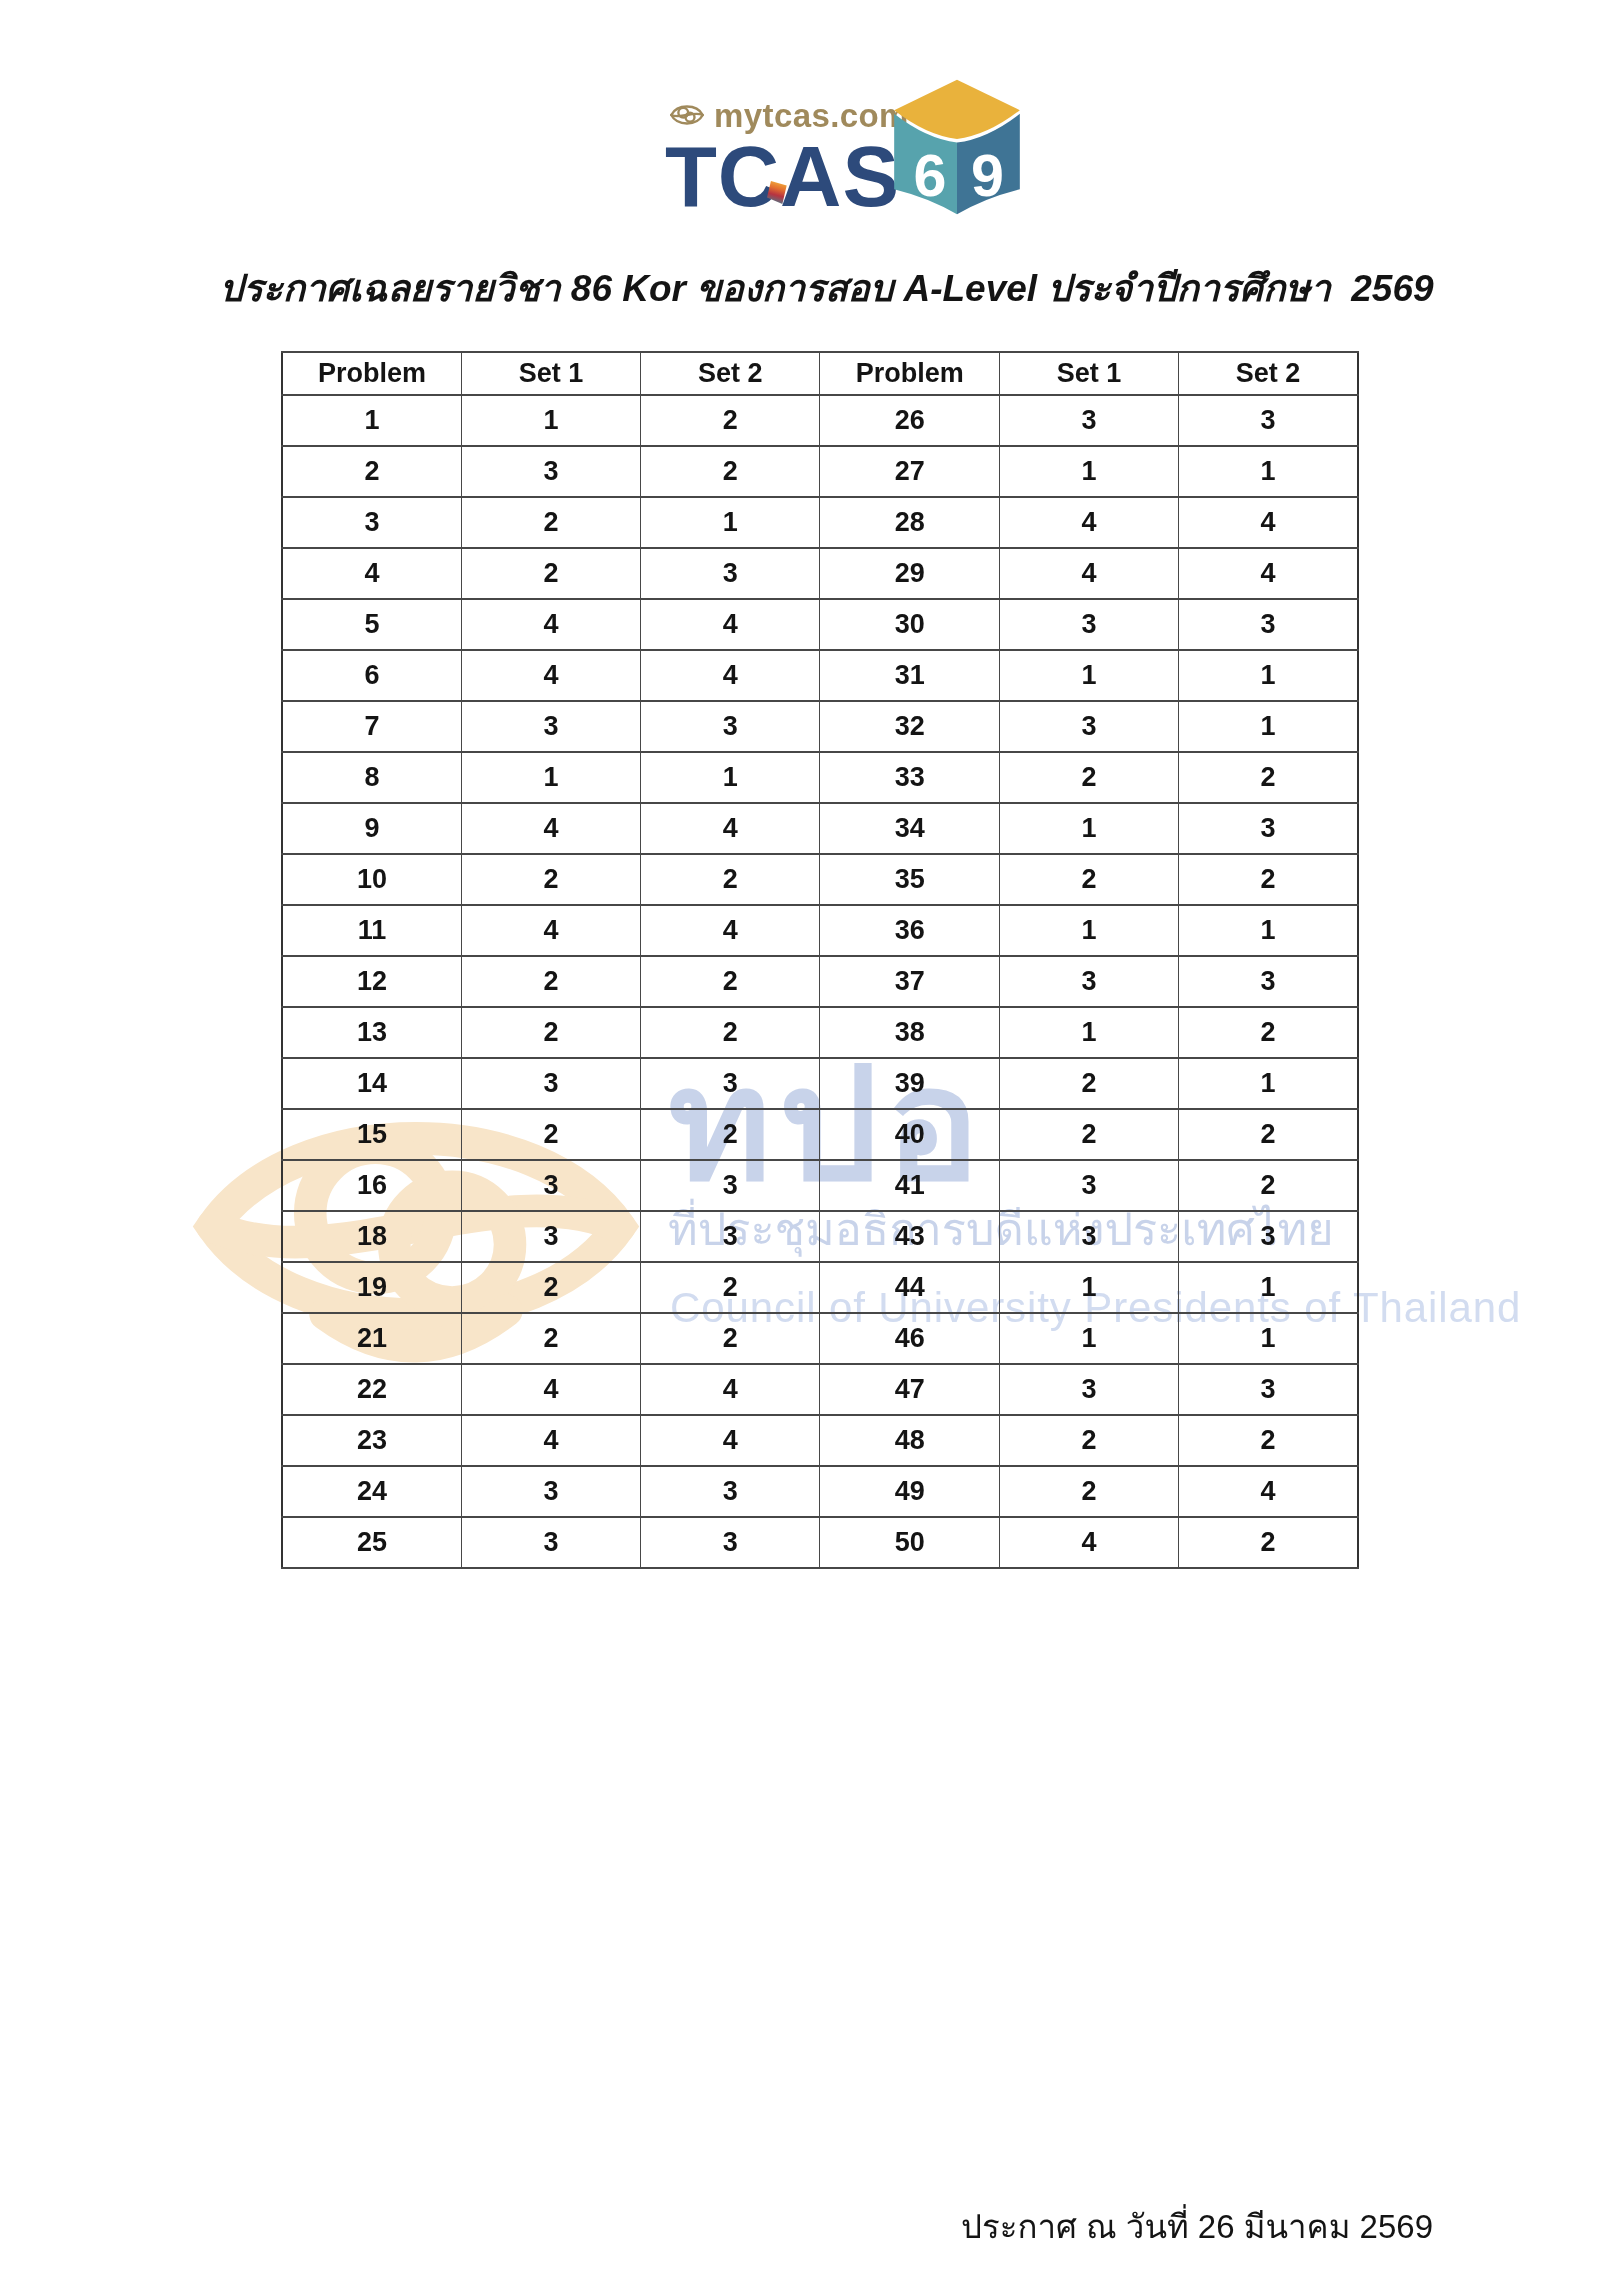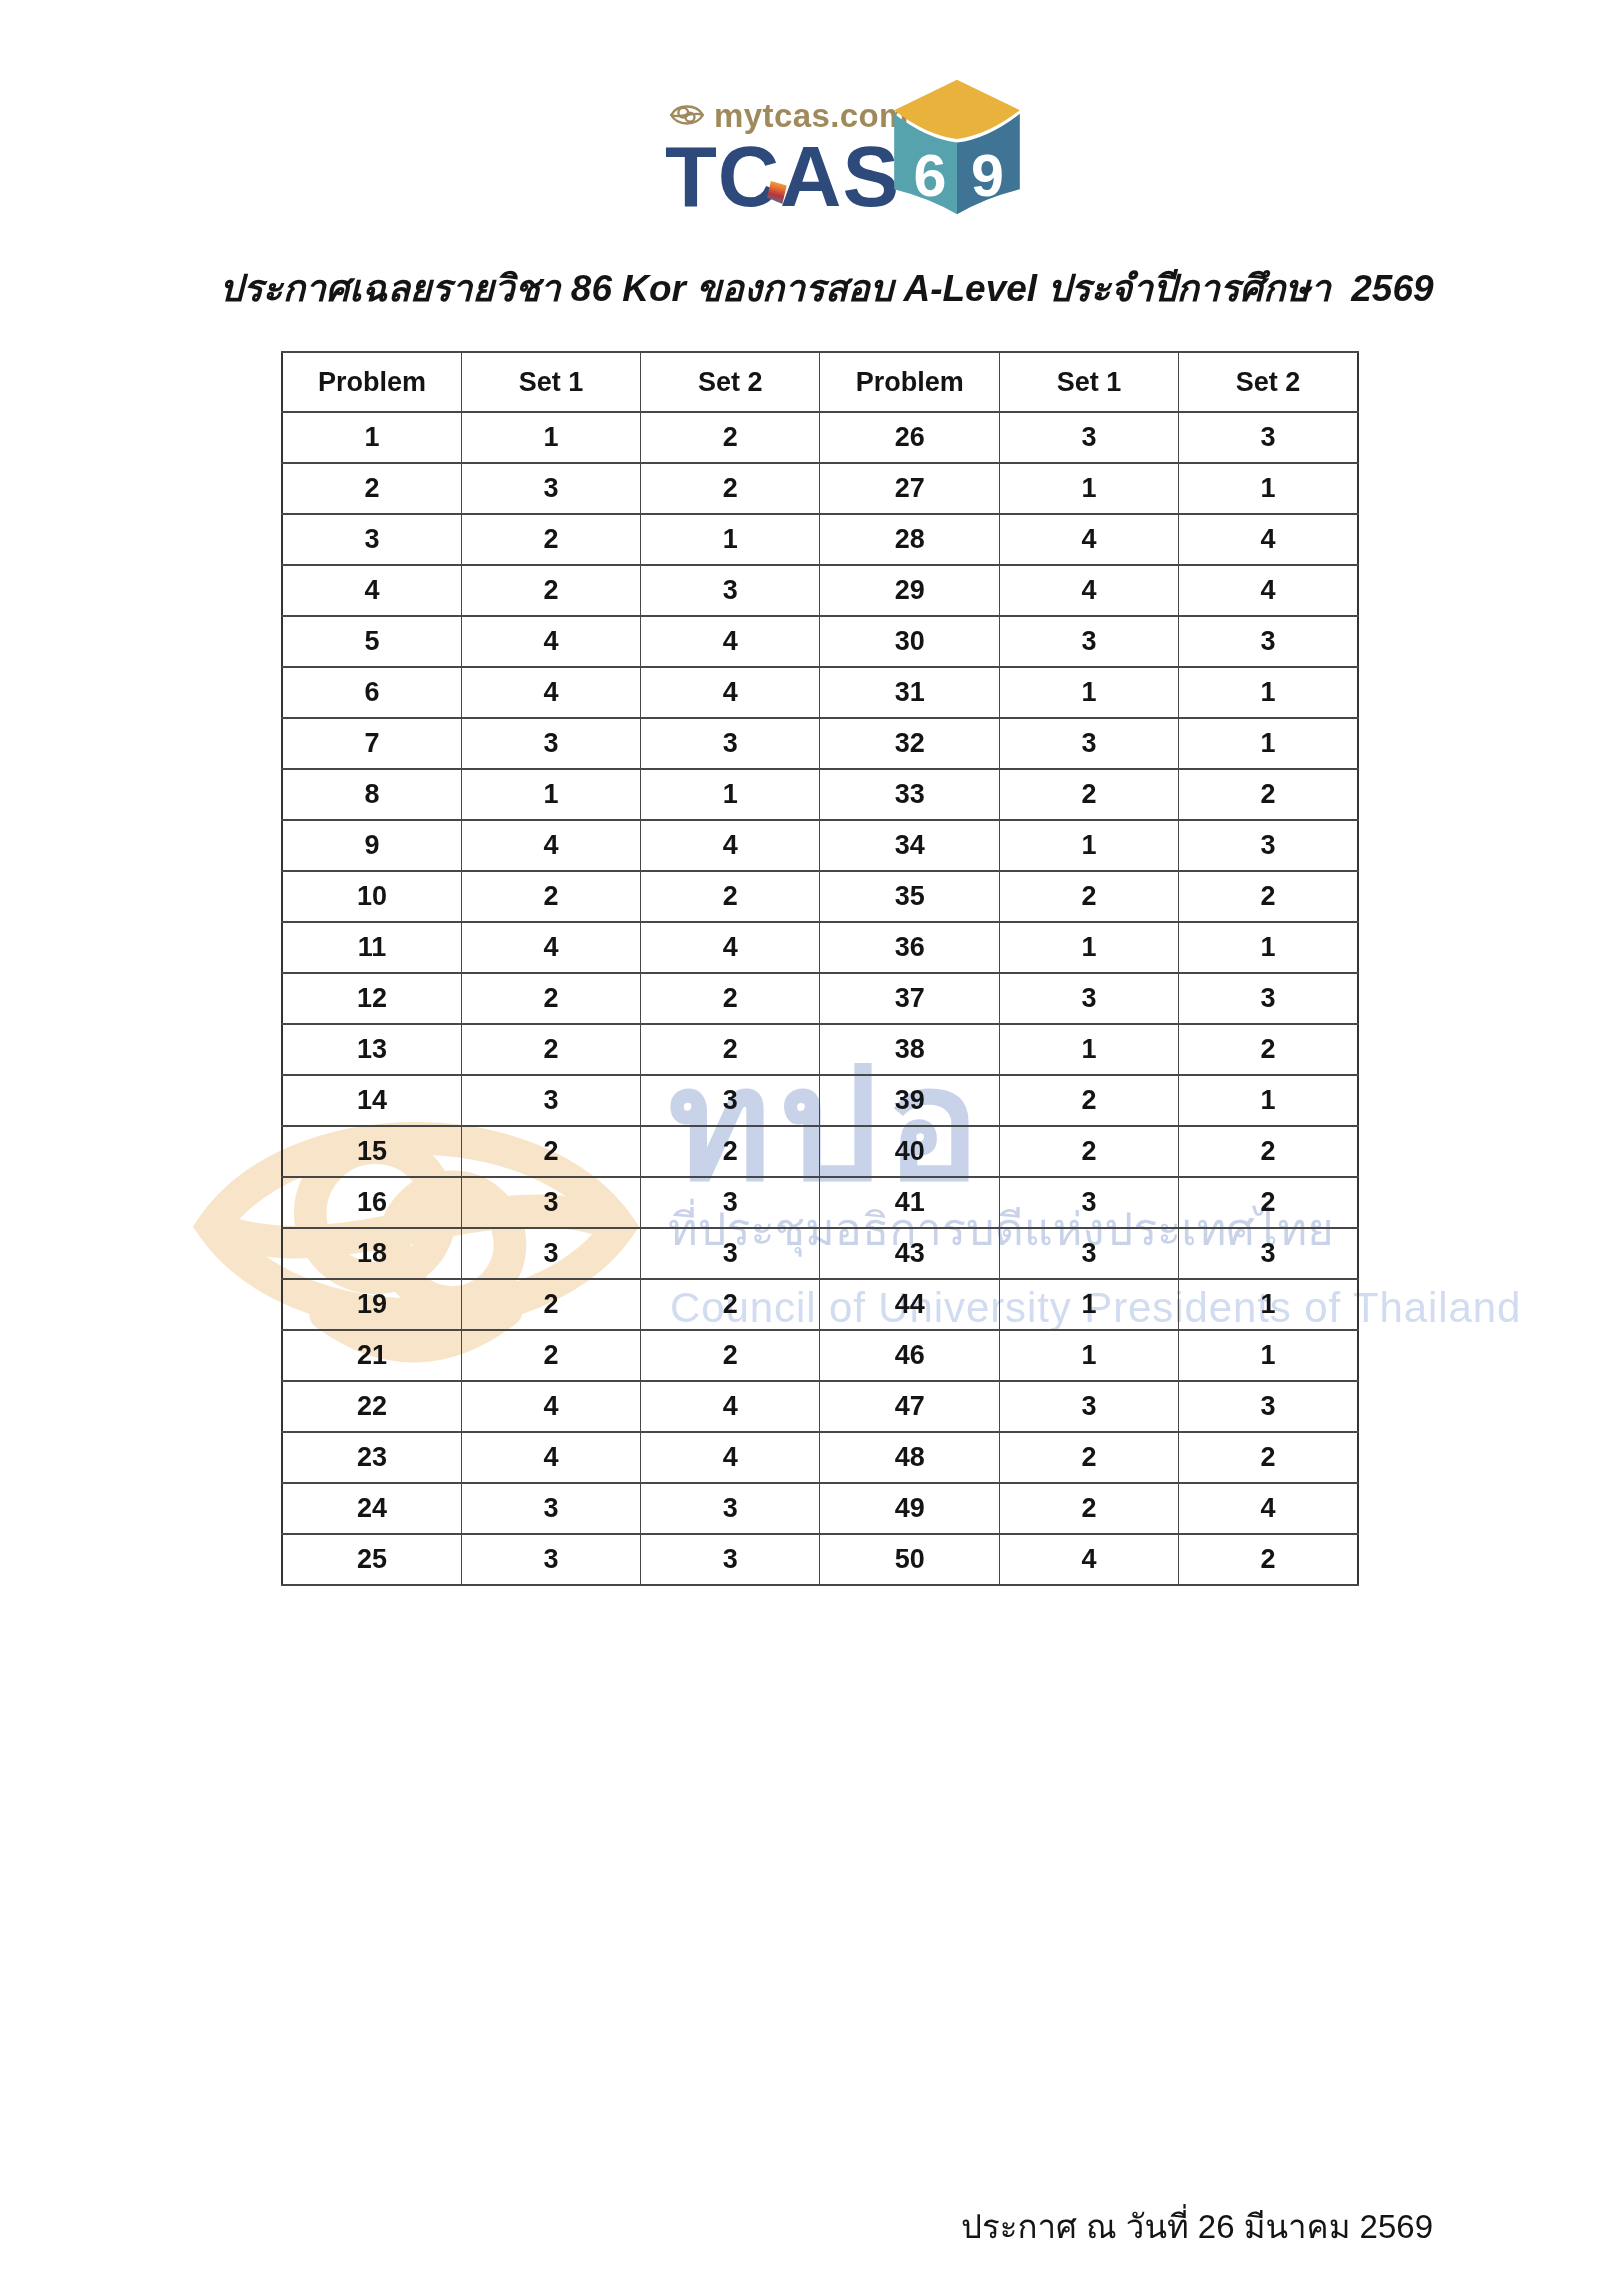--- a/index.html
+++ b/index.html
@@ -81,21 +81,21 @@
     background:transparent;
   }
   .answer-table th,.answer-table td{
     border:1.8px solid var(--table-border);
     border-top-width:2.7px;border-bottom-width:2.7px;
     text-align:center;vertical-align:middle;
     font-size:27px;font-weight:600;color:var(--ink);
     background:transparent;
   }
   .answer-table{border:2.7px solid #333333;}
-  .answer-table th{height:60px;}
+  .answer-table th{height:43px;}
   .answer-table td{height:51px;}
 
   
   .footer-note{
     position:absolute;top:2200px;right:188px;
     font-size:33px;color:var(--ink);white-space:pre;
   }
 </style>
 </head>
 <body>

